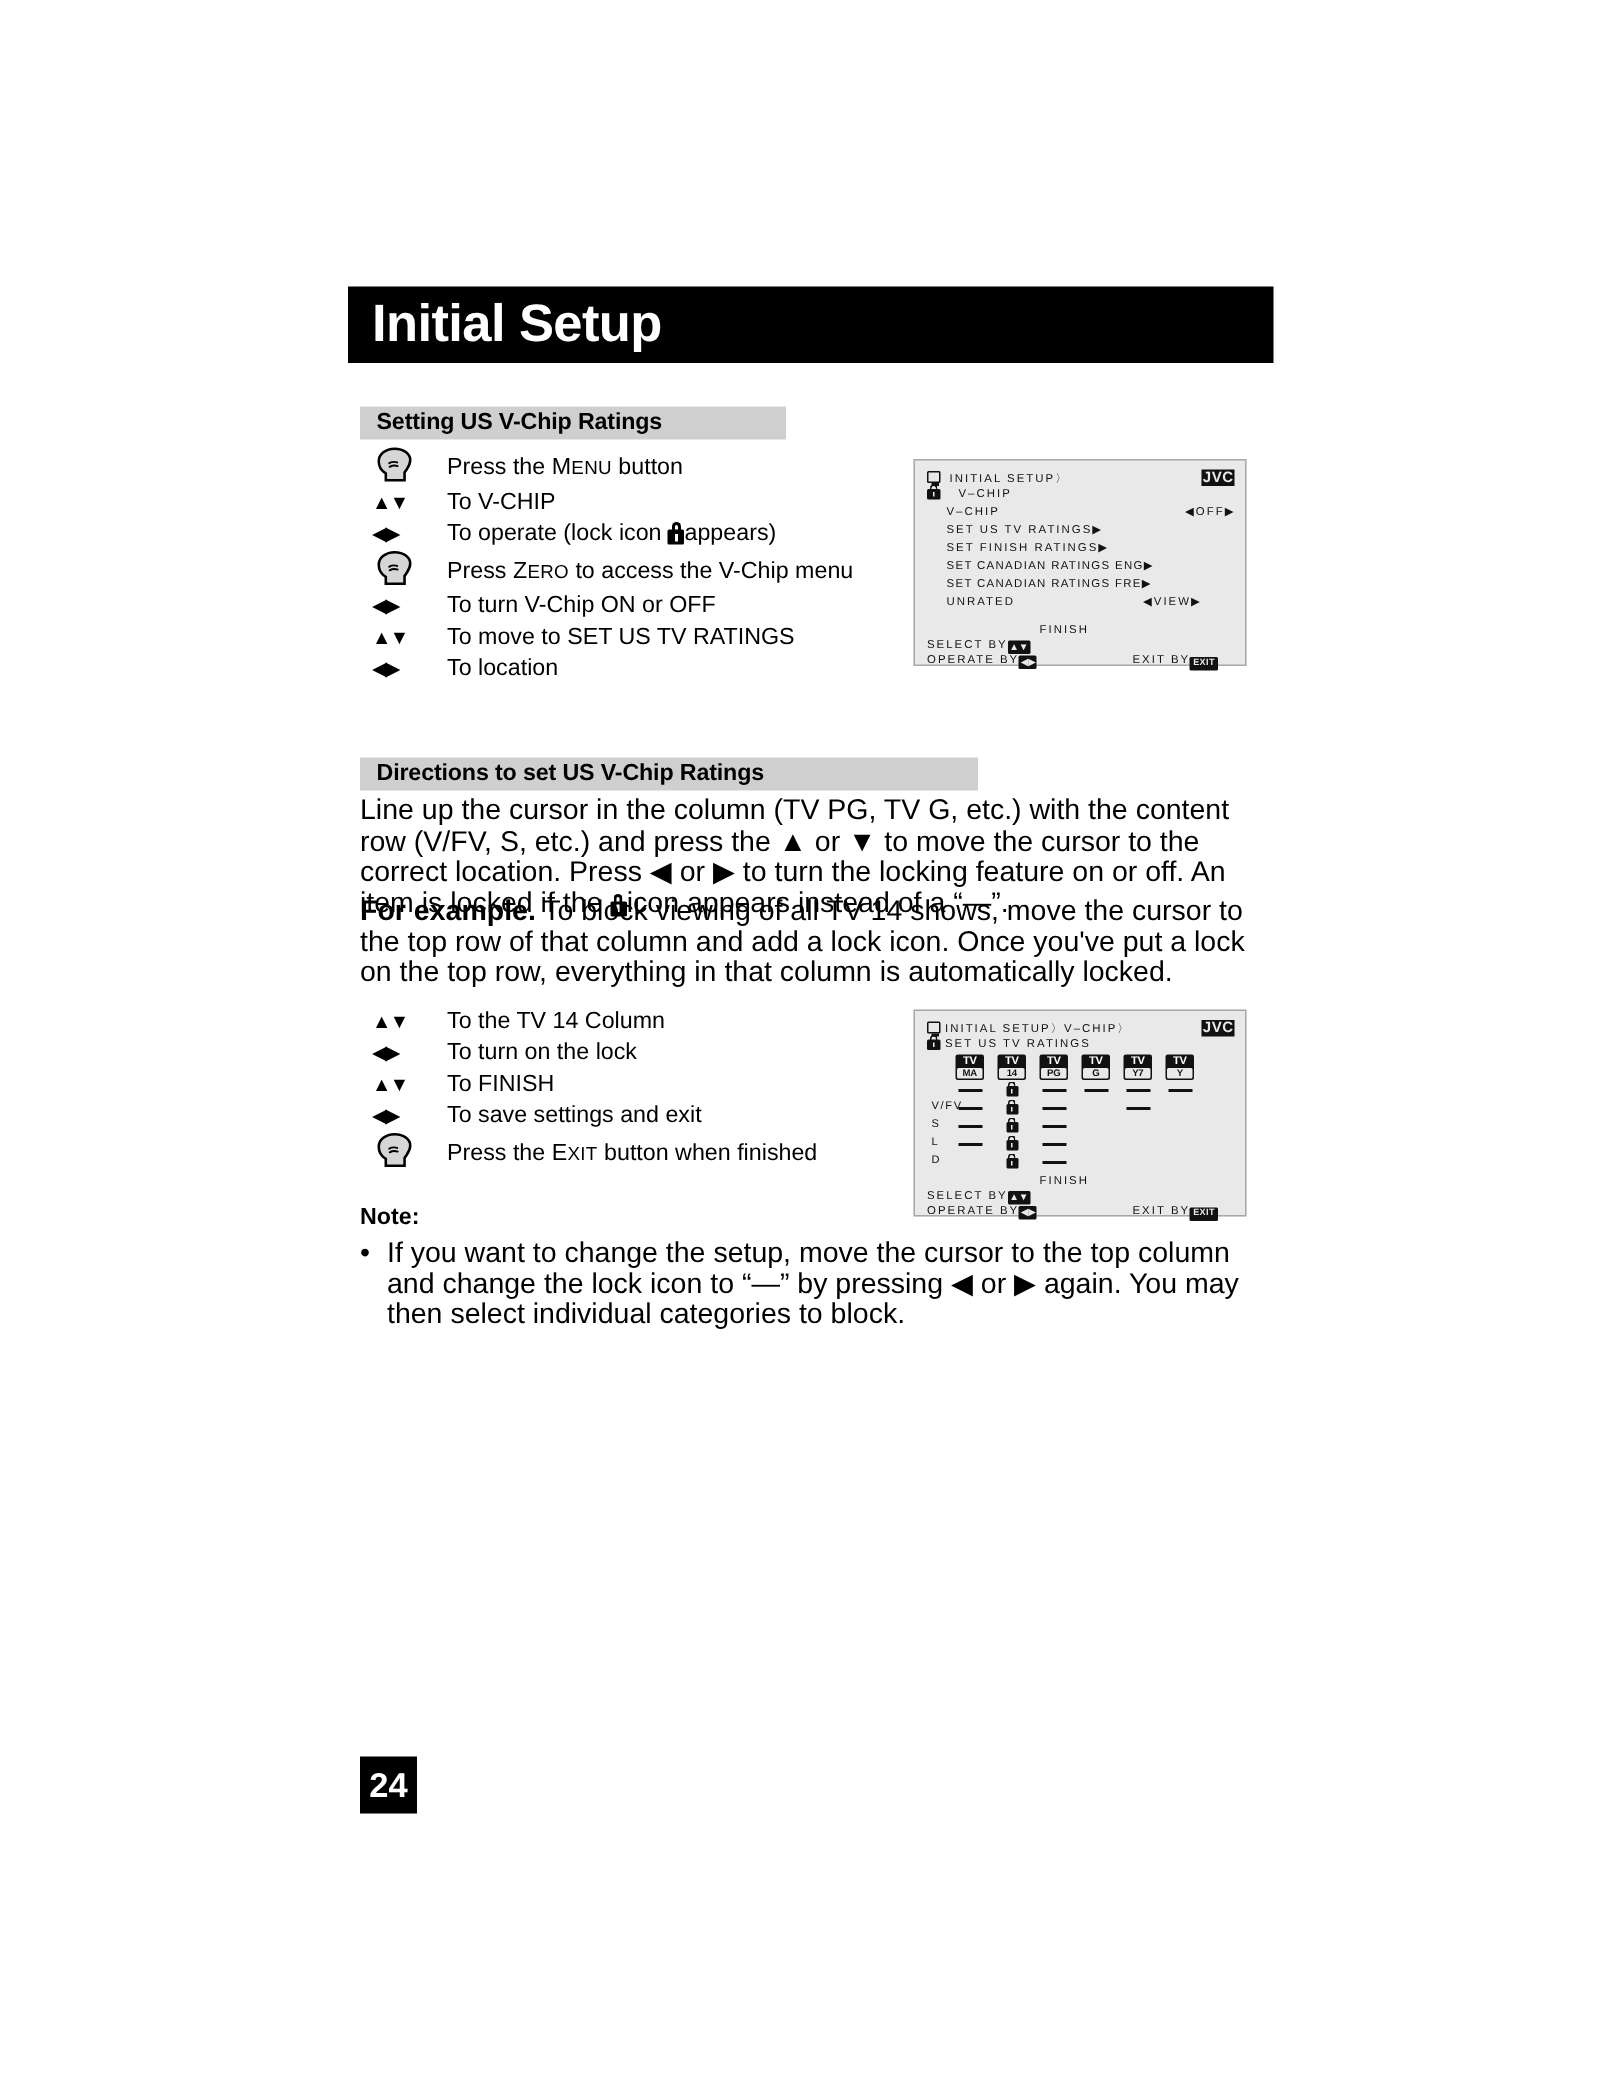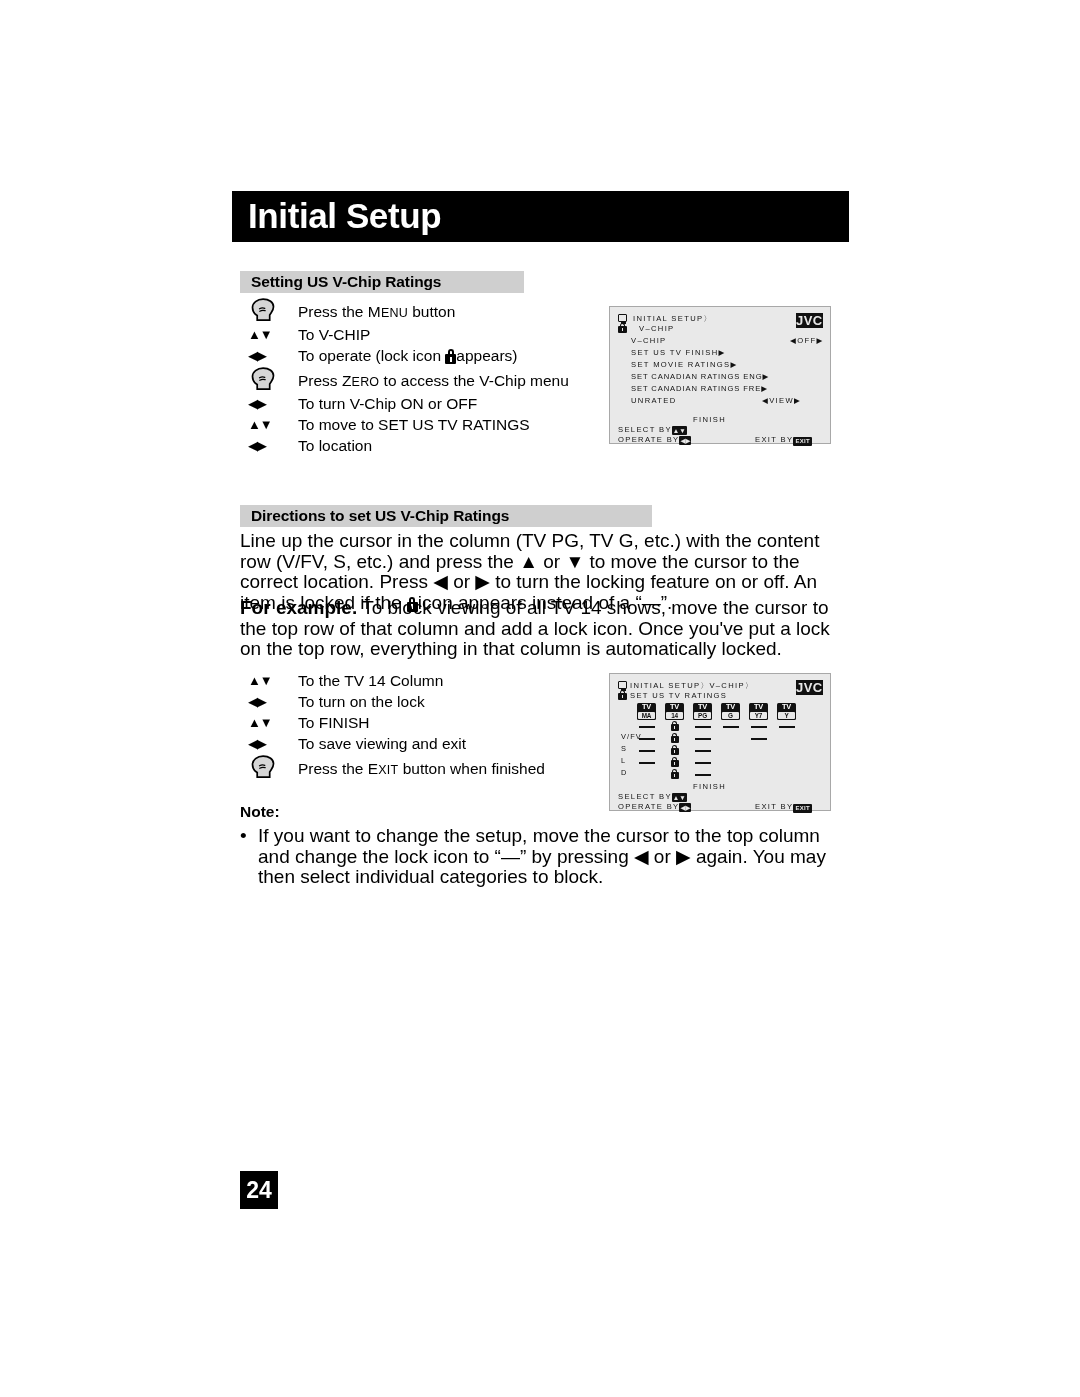--- a/index.html
+++ b/index.html
@@ -95,21 +95,21 @@
     position:absolute;background:#e9e9e9;border:1px solid #a8a8a8;
     font-family:"Liberation Sans", sans-serif;color:#111;
     box-sizing:border-box;
   }
   #osd1{left:609px;top:306px;width:222px;height:138px;}
   #osd2{left:609px;top:673px;width:222px;height:138px;}
 
   .osd-txt{position:absolute;font-size:7.6px;letter-spacing:1.35px;white-space:nowrap;}
   .osd-txt.tight{letter-spacing:0.9px;}
   .jvc{
-    position:absolute;right:7px;top:6px;font-size:13px;font-weight:bold;
+    position:absolute;right:7px;top:6px;font-size:10px;font-weight:bold;
     letter-spacing:0.4px;
     font-family:"Liberation Sans", sans-serif;
   }
   .jvc i{font-style:normal;background:#111;color:#e9e9e9;padding:0 0.5px;}
 
   
   .mon{
     position:absolute;width:9px;height:8px;border:1.5px solid #111;box-sizing:border-box;
     border-radius:1px;background:#e9e9e9;
   }
@@ -242,22 +242,22 @@
       <div class="s"></div>
         <div class="b"></div>
         <div class="k"></div>
     </div>
 
     <div class="osd-txt" style="left:23px;top:7px;">INITIAL SETUP〉</div>
     <div class="osd-txt" style="left:29px;top:17px;">V–CHIP</div>
 
     <div class="osd-txt" style="left:21px;top:29px;">V–CHIP</div>
     <div class="osd-txt" style="left:156px;top:29px;margin-left:24px;">◀OFF▶</div>
-    <div class="osd-txt" style="left:21px;top:41px;">SET US TV FINISH▶</div>
-    <div class="osd-txt" style="left:21px;top:53px;">SET MOVIE RATINGS▶</div>
+    <div class="osd-txt" style="left:21px;top:41px;">SET US TV RATINGS▶</div>
+    <div class="osd-txt" style="left:21px;top:53px;">SET FINISH RATINGS▶</div>
     <div class="osd-txt tight" style="left:21px;top:65px;">SET CANADIAN RATINGS ENG▶</div>
     <div class="osd-txt tight" style="left:21px;top:77px;">SET CANADIAN RATINGS FRE▶</div>
     <div class="osd-txt" style="left:21px;top:89px;">UNRATED</div>
     <div class="osd-txt" style="left:152px;top:89px;">◀VIEW▶</div>
 
     <div class="osd-txt" style="left:83px;top:108px;">FINISH</div>
 
     <div class="osd-txt" style="left:8px;top:118px;">
       <span>SELECT    BY</span><span class="keycap">▲▼</span>
     </div>
@@ -297,21 +297,21 @@
       <div class="step" style="min-height: 21px;">
         <div class="step-key">
           <span class="arrows">▲▼</span>
         </div>
         <div class="step-text">To FINISH</div>
       </div>
       <div class="step" style="min-height: 21px;">
         <div class="step-key">
           <span class="arrows">◀▶</span>
         </div>
-        <div class="step-text">To save viewing and exit</div>
+        <div class="step-text">To save settings and exit</div>
       </div>
       <div class="step" style="min-height: 27px;">
         <div class="step-key">
           <span class="hand">
             <svg width="30" height="26" viewBox="0 0 30 26">
               <path d="M4.5 10.5c0-4.6 4.6-8.4 10.6-8.4 6 0 10.4 3.3 10.4 7.6 0 2.4-1 4.2-2.3 6.1l-1.5 2.2v5.2H9.2v-4.6c-2.9-1.7-4.7-4.6-4.7-8.1z" fill="#d6d6d6" stroke="#000" stroke-width="1.7"></path>
               <path d="M11.5 11.8c1.6-.9 3.6-1.1 5.3-.5M11.8 14.2c1.6-.9 3.6-1.1 5.3-.5" stroke="#000" stroke-width="1.3" fill="none" stroke-linecap="round"></path>
             </svg>
           </span>
         </div>

